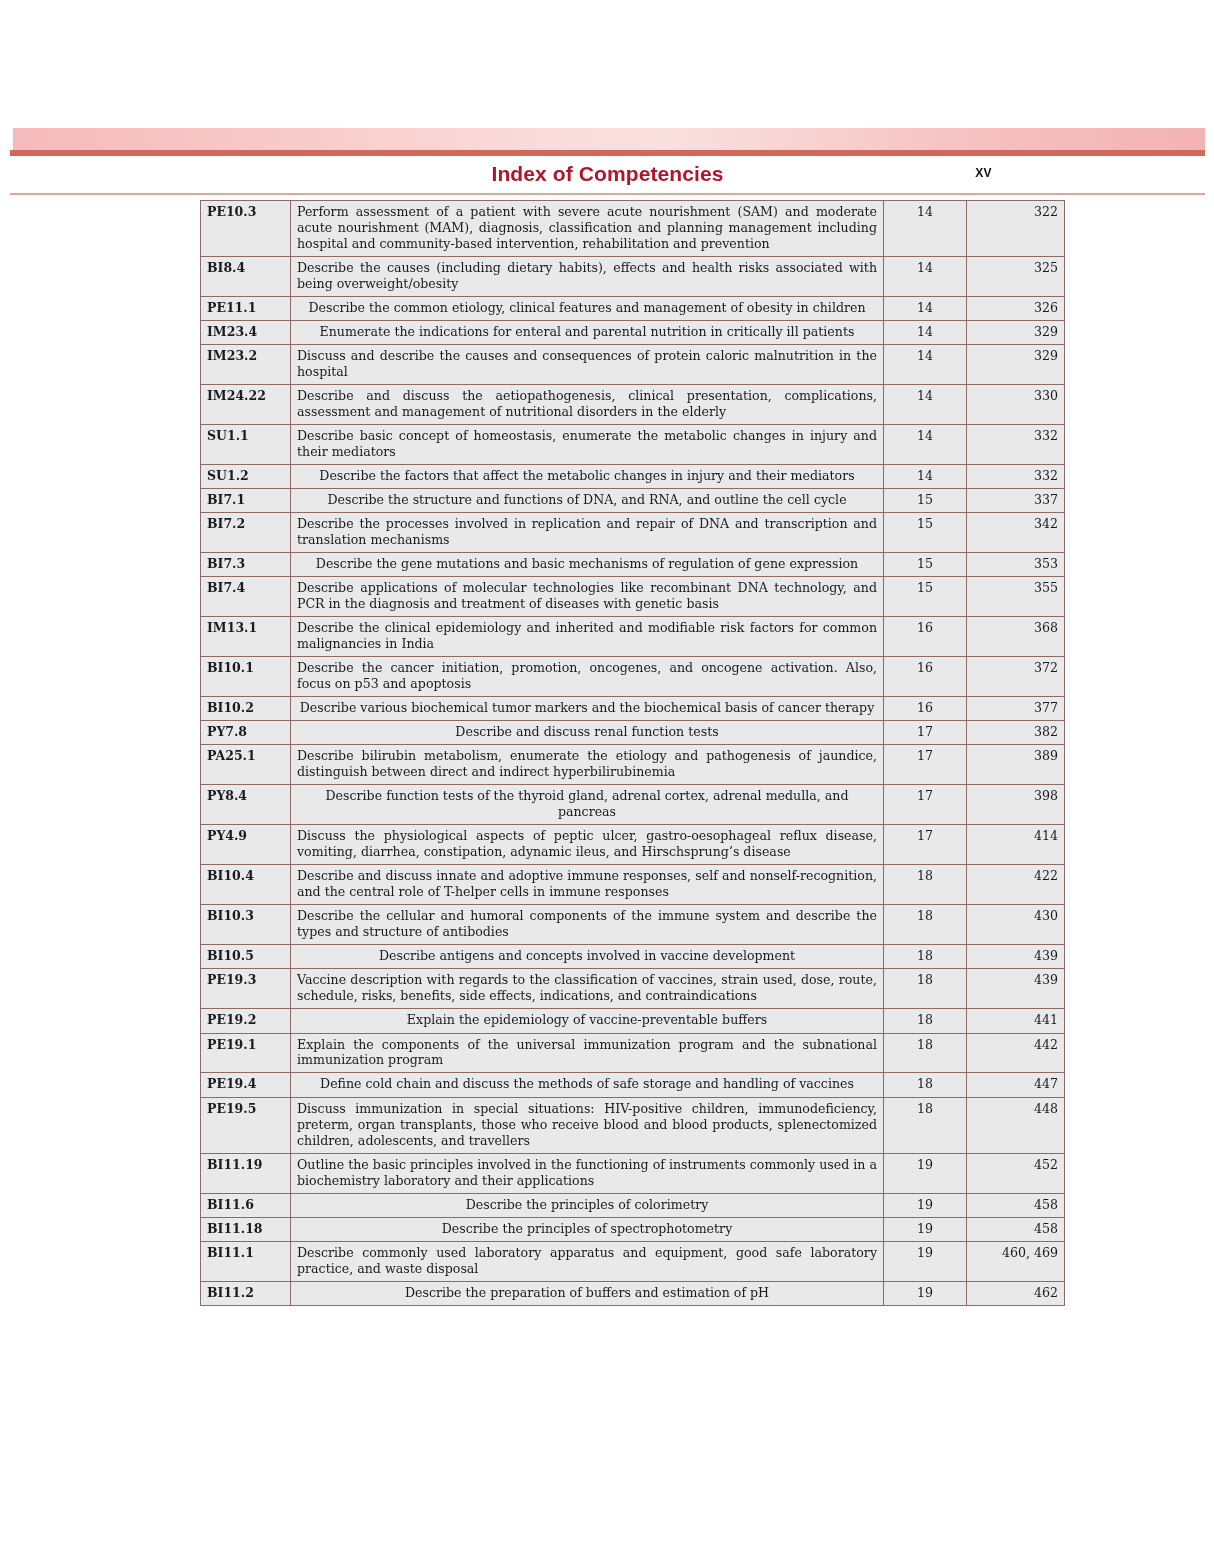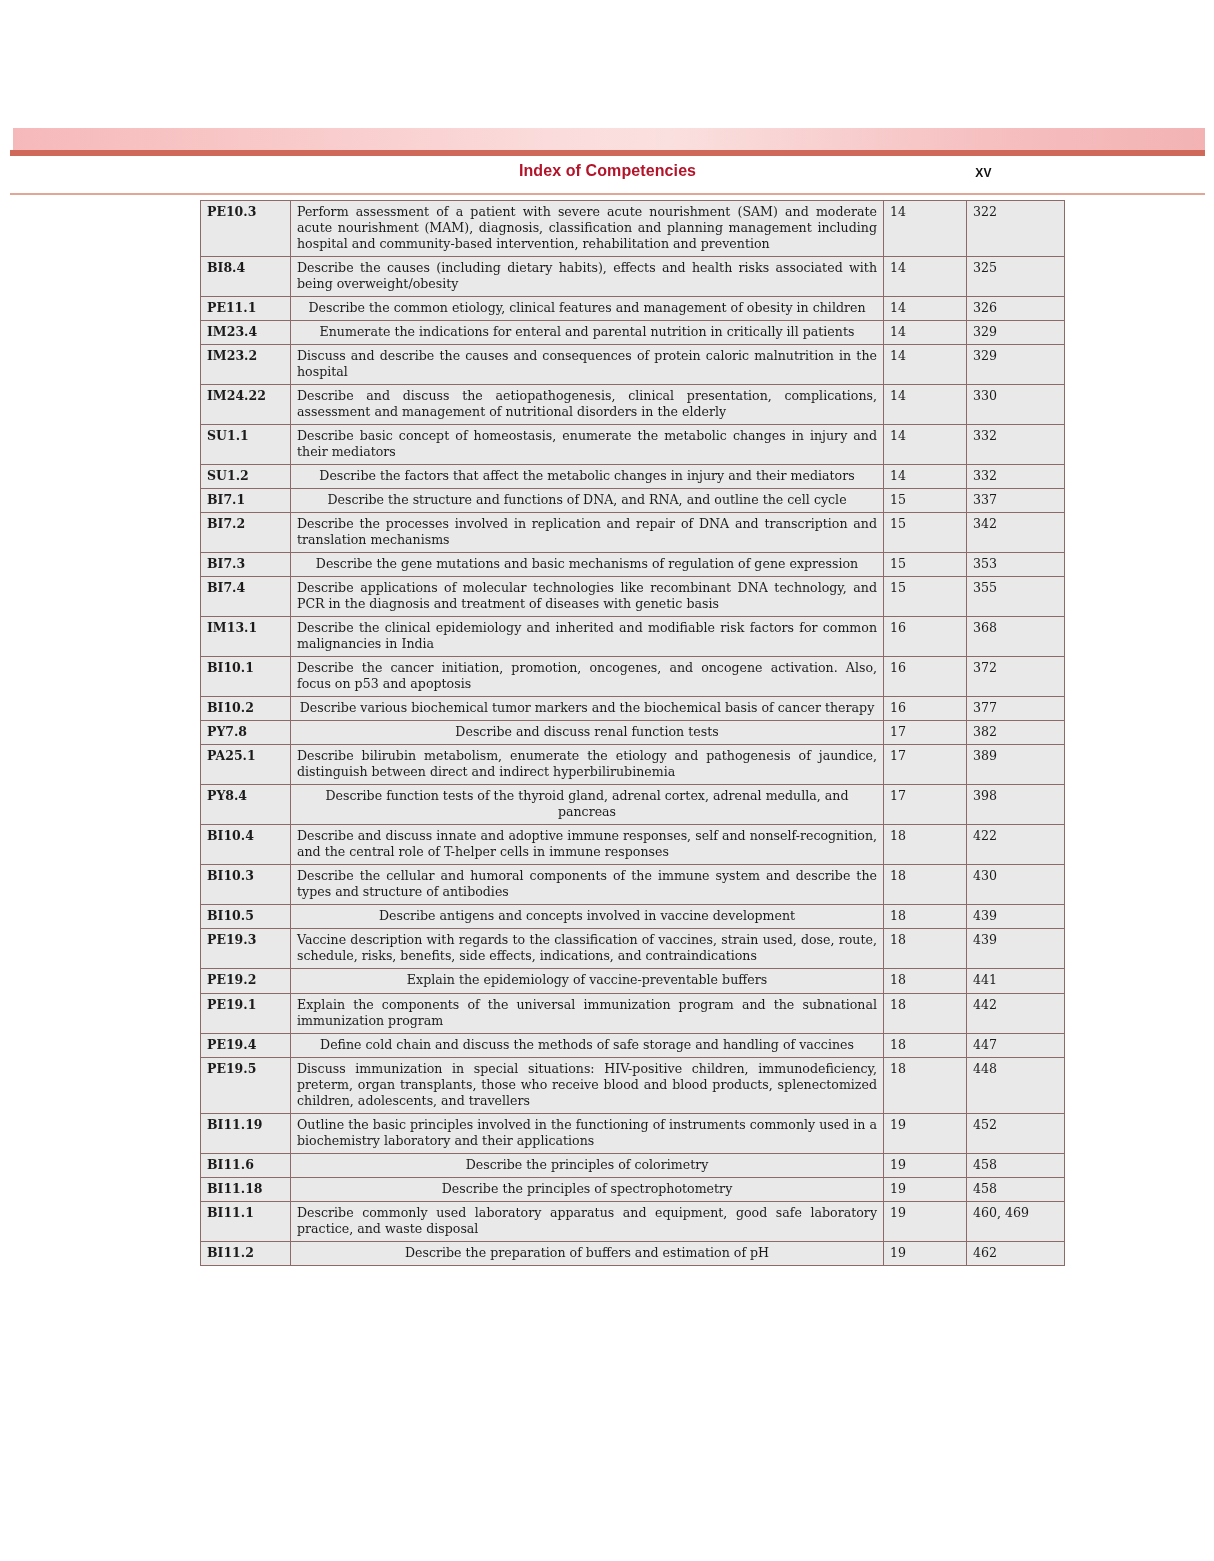--- a/index.html
+++ b/index.html
@@ -42,21 +42,21 @@
     position: relative;
     height: 30px;
     margin-top: 4px;
   }
   .head-title {
     position: absolute;
     left: 0;
     right: 0;
     top: 2px;
     text-align: center;
-    font-size: 16px;
+    font-size: 21px;
     font-weight: bold;
     color: #b3142a;
     letter-spacing: 0.1px;
   }
   .head-folio {
     position: absolute;
     right: 213px;
     top: 2px;
     font-size: 16.5px;
     font-weight: bold;
@@ -107,27 +107,27 @@
     font-size: 12.6px;
     line-height: 1.27;
     text-align: justify;
     padding-left: 8px;
     padding-right: 8px;
     hyphens: none;
     margin-top: 32px;
   }
   td.c-chapter {
     width: 70px;
-    text-align: left;
+    text-align: center;
     font-size: 12.6px;
     line-height: 1.28;
   }
   td.c-page {
     width: 85px;
-    text-align: left;
+    text-align: right;
     font-size: 12.6px;
     line-height: 1.28;
     white-space: nowrap;
   }
   
   td.c-desc.single { text-align: center; }
 </style>
 </head>
 <body>
 
@@ -246,20 +246,26 @@
           <td class="c-chapter">17</td>
           <td class="c-page">389</td>
         </tr>
         <tr>
           <td class="c-code">PY8.4</td>
           <td class="c-desc single">Describe function tests of the thyroid gland, adrenal cortex, adrenal medulla, and pancreas</td>
           <td class="c-chapter">17</td>
           <td class="c-page">398</td>
         </tr>
         <tr>
+          <td class="c-code">PY4.9</td>
+          <td class="c-desc">Discuss the physiological aspects of peptic ulcer, gastro-oesophageal reflux disease, vomiting, diarrhea, constipation, adynamic ileus, and Hirschsprung’s disease</td>
+          <td class="c-chapter">17</td>
+          <td class="c-page">414</td>
+        </tr>
+        <tr>
           <td class="c-code">BI10.4</td>
           <td class="c-desc">Describe and discuss innate and adoptive immune responses, self and nonself-recognition, and the central role of T-helper cells in immune responses</td>
           <td class="c-chapter">18</td>
           <td class="c-page">422</td>
         </tr>
         <tr>
           <td class="c-code">BI10.3</td>
           <td class="c-desc">Describe the cellular and humoral components of the immune system and describe the types and structure of antibodies</td>
           <td class="c-chapter">18</td>
           <td class="c-page">430</td>

